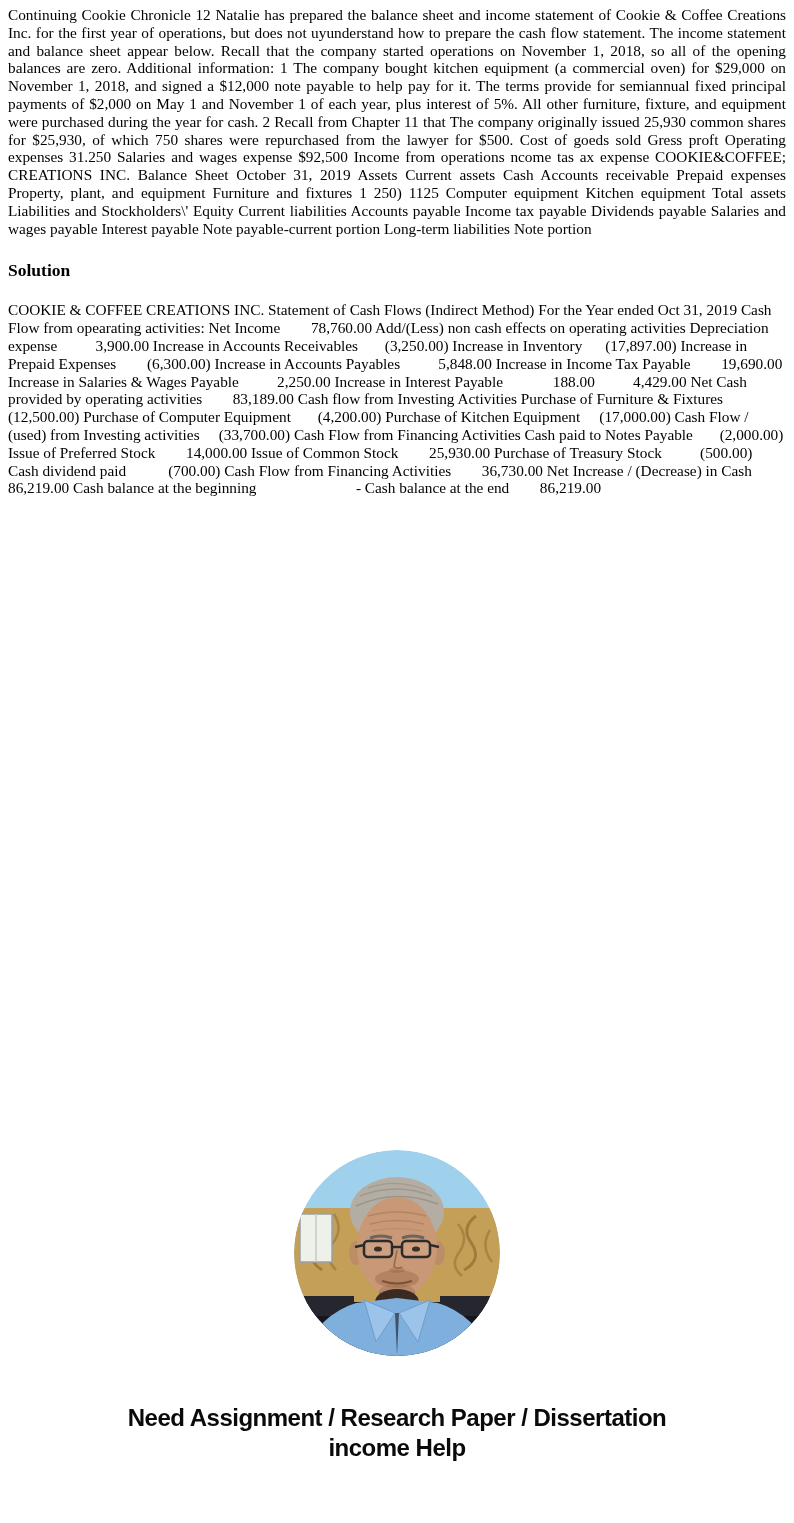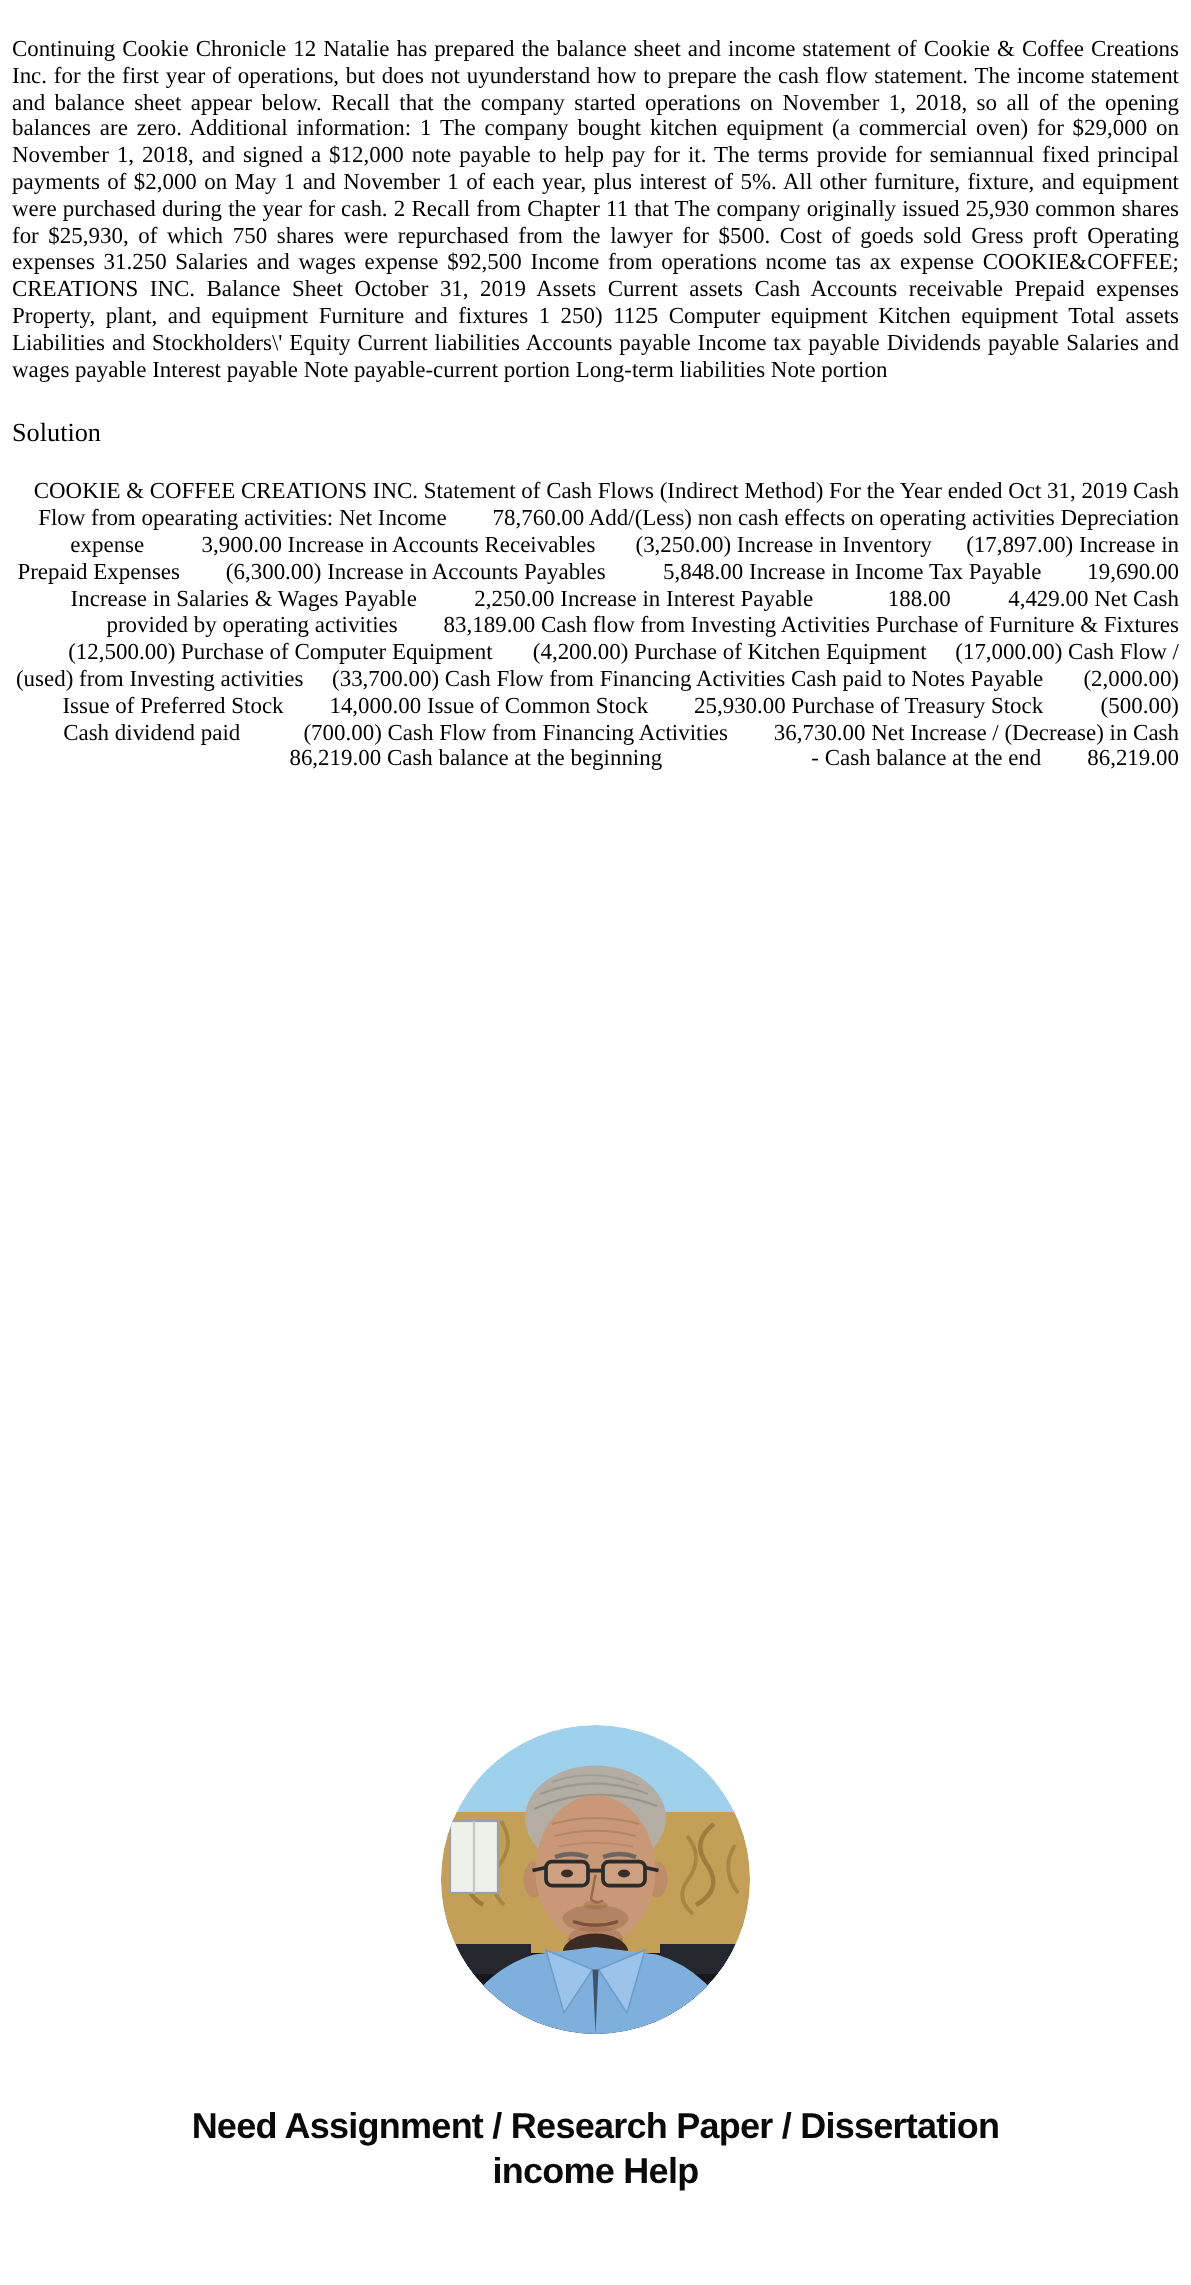--- a/index.html
+++ b/index.html
@@ -6,39 +6,38 @@
   body {
     width: 794px;
     height: 1523px;
     position: relative;
     background: #ffffff;
     font-family: "Liberation Serif", serif;
     color: #000000;
     overflow: hidden;
   }
   .content {
-    padding: 24px 8px 0 8px;
+    padding: 6px 8px 0 8px;
   }
   .para {
     font-size: 15.3px;
     line-height: 17.8px;
     margin: 0;
     color: #000000;
-    text-align: right;
   }
   .question {
     text-align: justify;
   }
   .solution-body {
     white-space: pre-wrap;
     word-wrap: break-word;
   }
   .heading {
     font-size: 17.5px;
-    font-weight: normal;
+    font-weight: bold;
     margin: 23px 0 21px 0;
     line-height: 20px;
   }
   .avatar {
     position: absolute;
     top: 1150px;
     left: 50%;
     transform: translateX(-50%);
     width: 206px;
     height: 206px;

